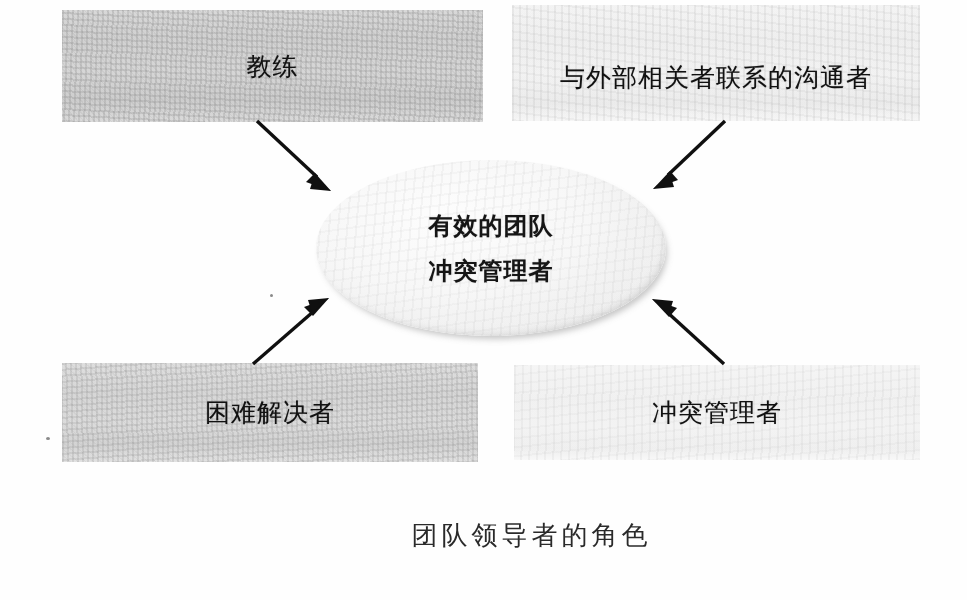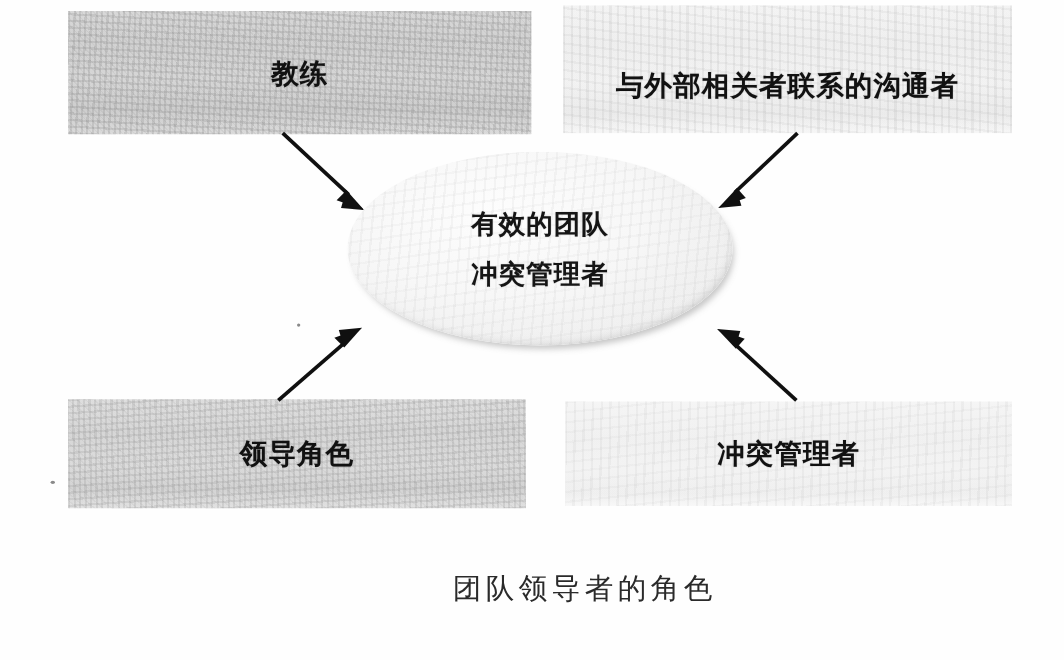--- a/index.html
+++ b/index.html
@@ -30,21 +30,21 @@
     overflow: hidden;
   }
   .box .tex {
     position: absolute;
     inset: -6px;
     pointer-events: none;
   }
   .box .label {
     position: relative;
     z-index: 5;
-    font-weight: bold;
+    font-weight: normal;
     color: #111;
     letter-spacing: 1px;
     white-space: nowrap;
     text-shadow: 0 0 1px rgba(0,0,0,0.35);
   }
 
   
   #box-coach {
     left: 62px; top: 10px; width: 421px; height: 112px;
     background:
@@ -82,21 +82,21 @@
     background:
       repeating-linear-gradient(91deg, rgba(180,180,180,0.13) 0 2px, rgba(252,252,252,0.04) 2px 8px),
       repeating-linear-gradient(-6deg, rgba(185,185,185,0.10) 0 2px, rgba(253,253,253,0.03) 2px 9px),
       linear-gradient(180deg, #f5f5f5 0%, #f0f0f0 35%, #f3f3f3 65%, #eeeeee 88%, #f8f8f8 100%);
   }
   #box-problem .label { font-size: 25px; }
 
   
   #ellipse-wrap {
     position: absolute;
-    left: 316px; top: 138px; width: 356px; height: 182px;
+    left: 316px; top: 160px; width: 356px; height: 182px;
   }
   #ellipse {
     position: absolute;
     left: 0; top: 0; width: 350px; height: 176px;
     border-radius: 50%;
     background:
       repeating-linear-gradient(95deg, rgba(185,185,185,0.12) 0 2px, rgba(255,255,255,0.04) 2px 9px),
       repeating-linear-gradient(-8deg, rgba(190,190,190,0.10) 0 2px, rgba(255,255,255,0.03) 2px 10px),
       radial-gradient(ellipse at 38% 32%, #fdfdfd 0%, #f7f7f7 45%, #ededed 78%, #e2e2e2 100%);
     box-shadow:
@@ -161,21 +161,21 @@
     <div class="label">教练</div>
   </div>
 
   <div class="box" id="box-communicator">
     <div class="tex"></div>
     <div class="label">与外部相关者联系的沟通者</div>
   </div>
 
   <div class="box" id="box-conflict">
     <div class="tex"></div>
-    <div class="label">领导角色</div>
+    <div class="label">困难解决者</div>
   </div>
 
   <div class="box" id="box-problem">
     <div class="tex"></div>
     <div class="label">冲突管理者</div>
   </div>
 
   <div id="ellipse-wrap">
     <div id="ellipse"></div>
     <div id="ellipse-text">

